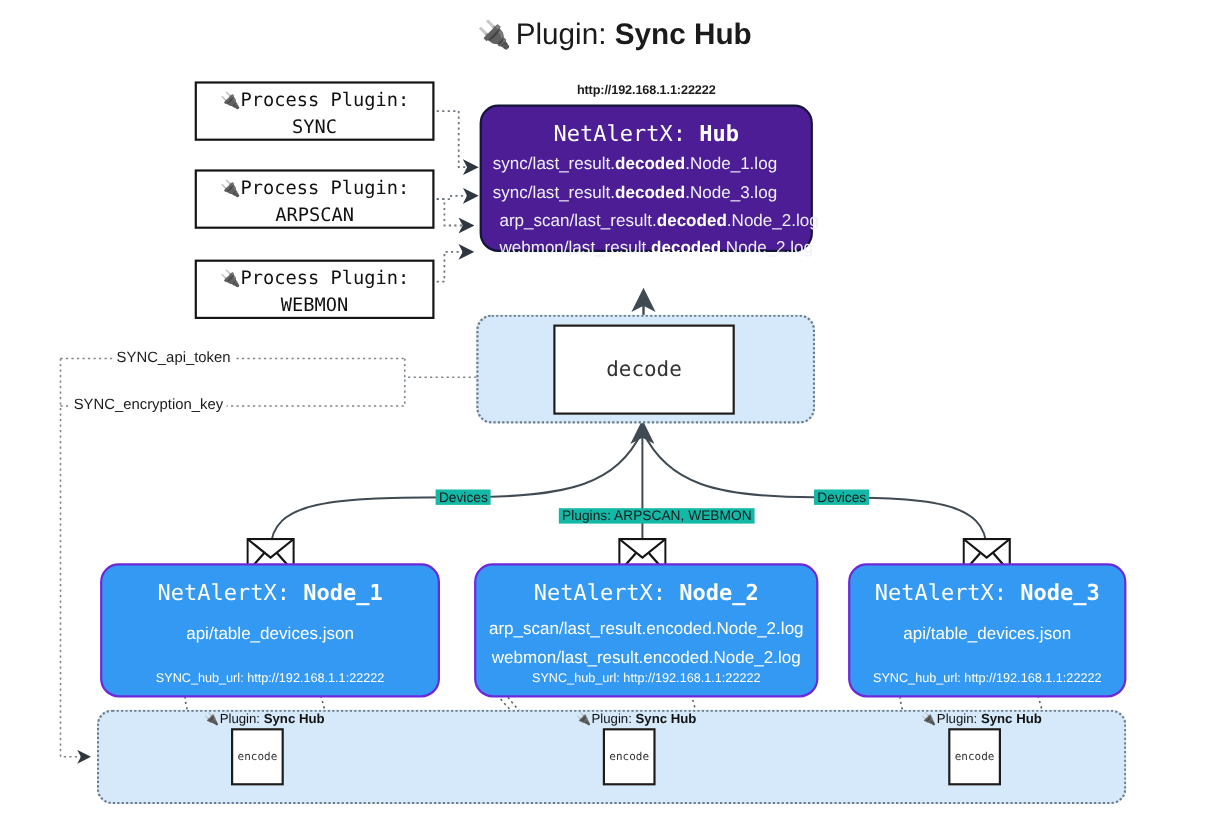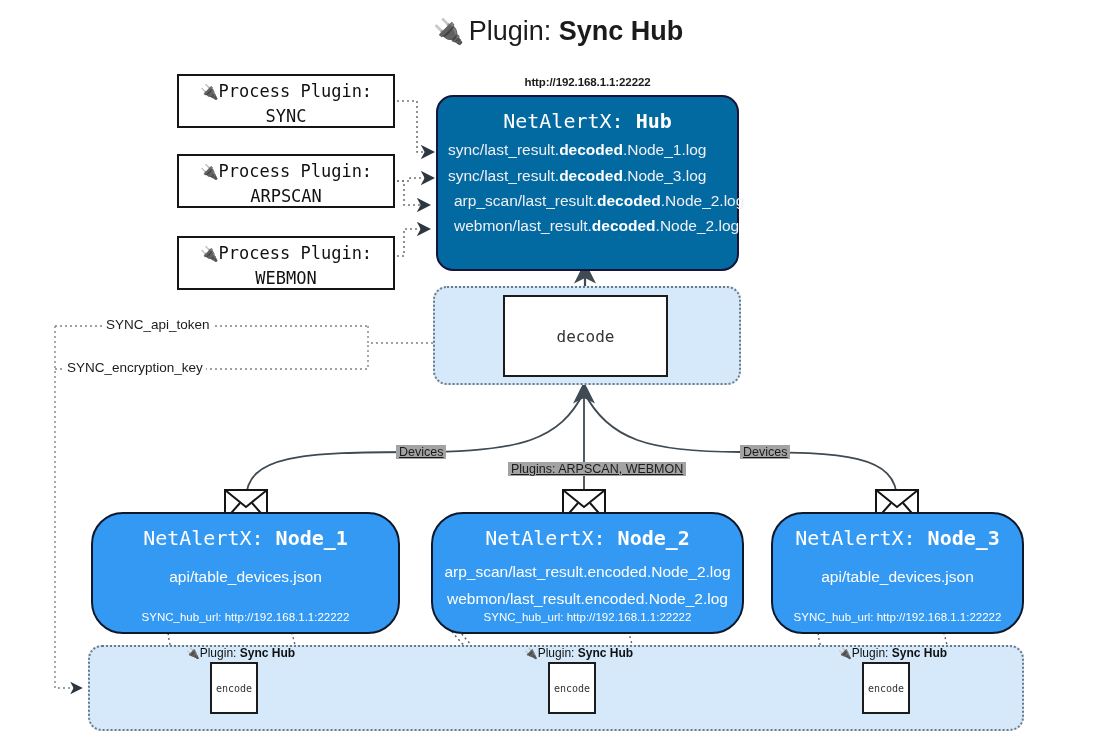--- a/index.html
+++ b/index.html
@@ -58,22 +58,22 @@
     white-space: nowrap;
   }
   .proc-box .l1 { display:block; }
   .proc-box .l2 { display:block; }
   .proc-box .plug { font-size: 15px; }
 
   
   #hub-box {
     left: 436px; top: 95px;
     width: 303px;
-    height: 176px;
-    background: #0369a1;
+    height: 134px;
+    background: #4c1d95;
     border: 2px solid #15153a;
     border-radius: 17px;
     box-sizing: border-box;
     color: #ffffff;
   }
   #hub-title {
     text-align: center;
     font-family: "DejaVu Sans Mono", "Liberation Mono", monospace;
     font-size: 20px;
     margin-top: 12px;
@@ -116,33 +116,33 @@
     border: 2px solid #1c1c1c;
     box-sizing: border-box;
     display: flex;
     align-items: center;
     justify-content: center;
     color: #333;
   }
   #decode-box {
     left: 503px; top: 295px; width: 165px; height: 82px;
     font-family: "DejaVu Sans Mono", "Liberation Mono", monospace;
-    font-size: 16px;
+    font-size: 19px;
   }
   .encode-box {
     width: 48px; height: 52px;
     font-family: "DejaVu Sans Mono", "Liberation Mono", monospace;
     font-size: 10px;
   }
 
   
   .node-box {
     background: #3499f2;
-    border: 2px solid #0f172a;
-    border-radius: 32px;
+    border: 2px solid #6d28d9;
+    border-radius: 17px;
     box-sizing: border-box;
     color: #ffffff;
     text-align: center;
   }
   .node-title {
     font-family: "DejaVu Sans Mono", "Liberation Mono", monospace;
     font-size: 20px;
     margin-top: 12px;
     white-space: nowrap;
   }
@@ -165,24 +165,23 @@
   }
   #node1 { left: 91px; top: 512px; width: 309px; height: 122px; }
   #node2 { left: 431px; top: 512px; width: 313px; height: 122px; }
   #node3 { left: 771px; top: 512px; width: 253px; height: 122px; }
   #node1 .node-line, #node3 .node-line { margin-top: 18px; }
 
   
   .conn-label {
     font-size: 12.5px;
     color: #1b1b1b;
-    background: #a3a3a3;
+    background: #14b8a6;
     white-space: nowrap;
     padding: 0 3px;
-    text-decoration: underline;
   }
   .varlabel {
     font-size: 13.5px;
     color: #1b1b1b;
     background: #ffffff;
     white-space: nowrap;
     padding: 0 3px;
   }
   .plugin-tag {
     font-size: 12px;

